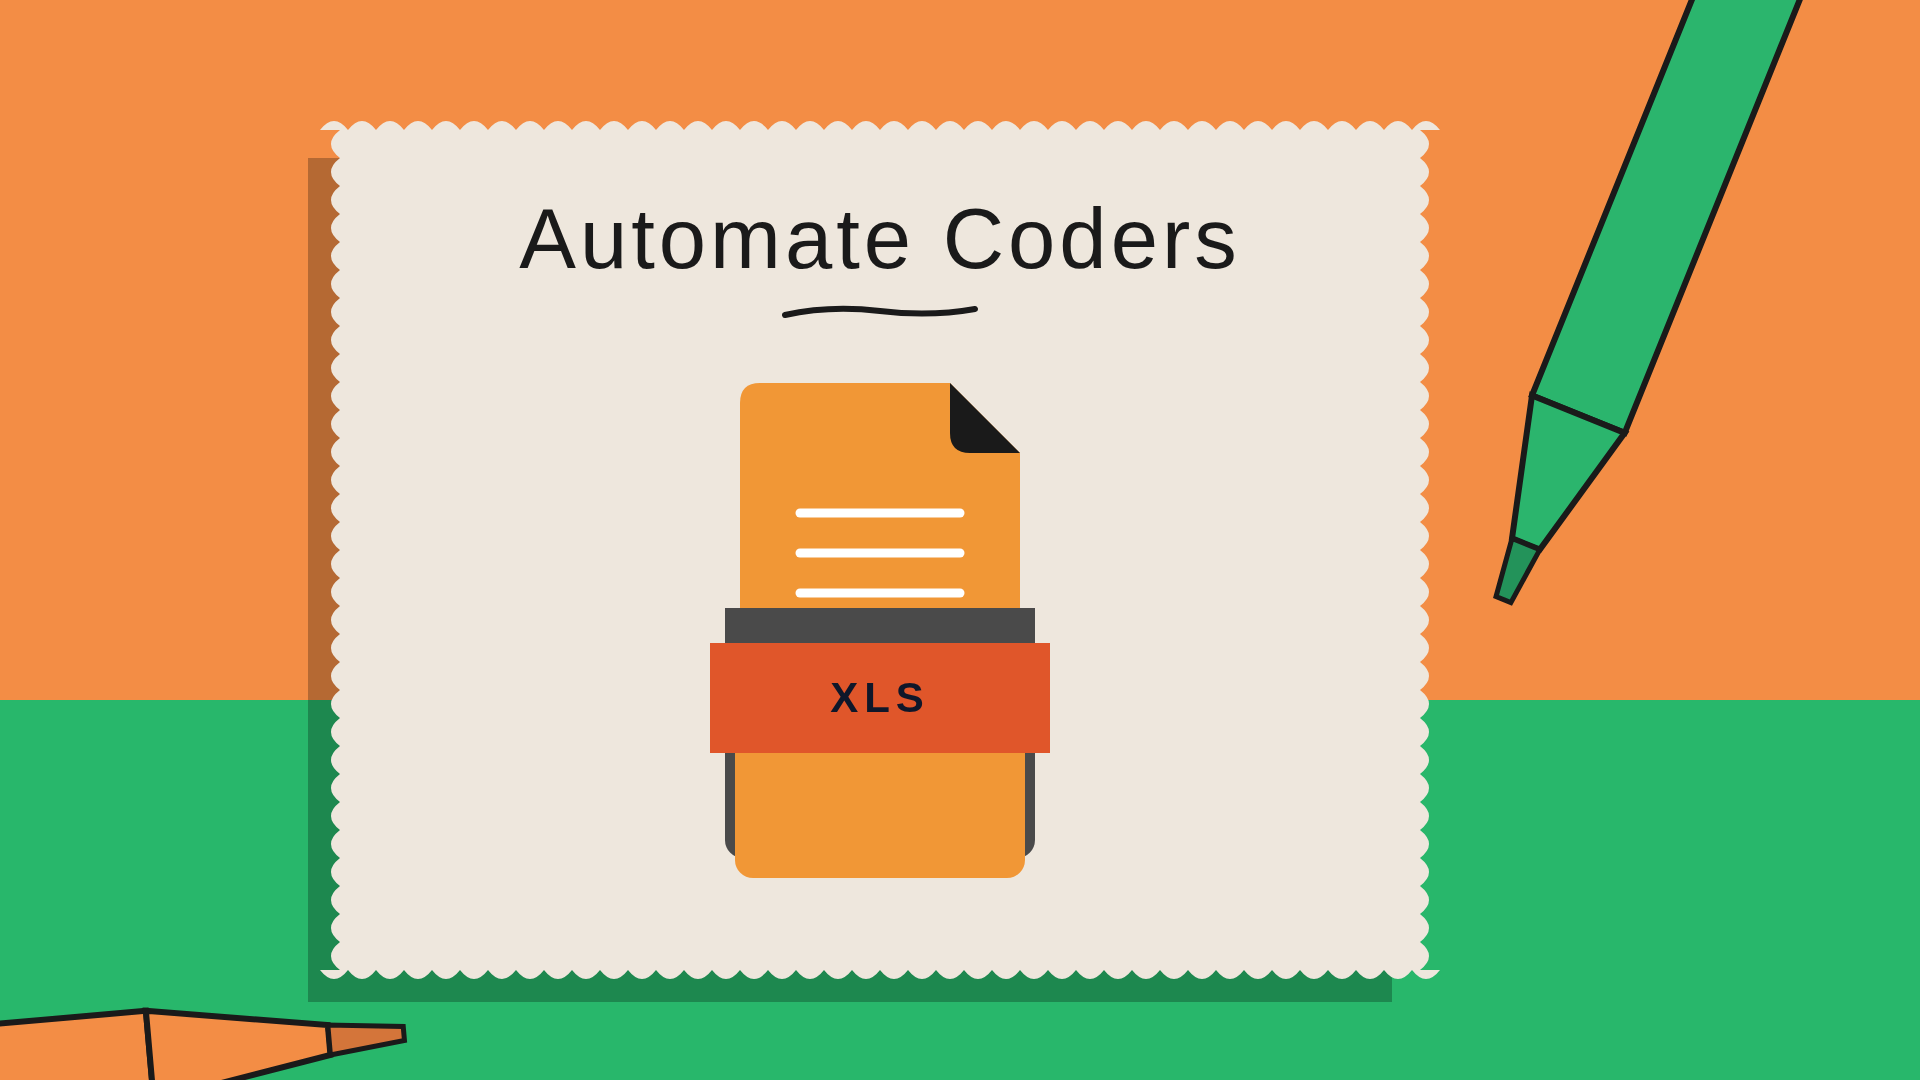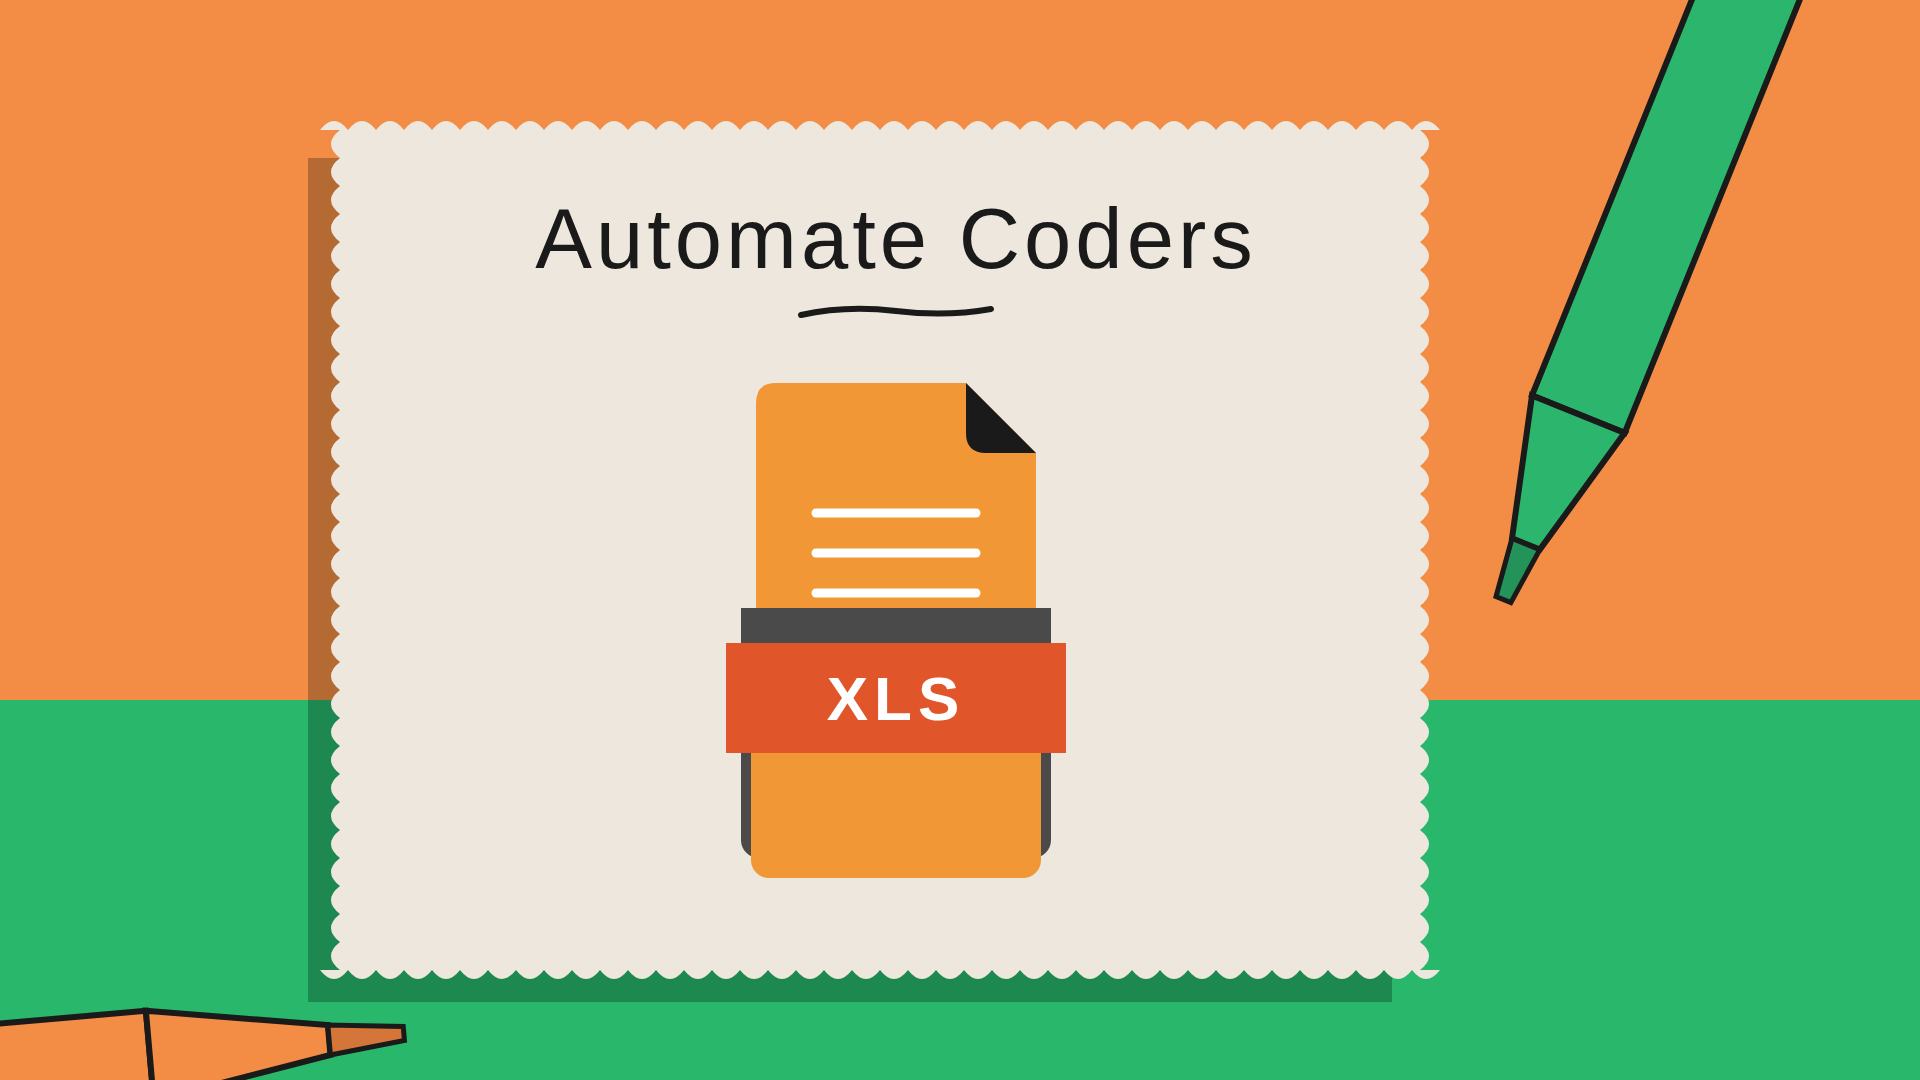--- a/index.html
+++ b/index.html
@@ -52,21 +52,21 @@
     }
     
     .stamp-svg {
       width: 100%;
       height: 100%;
     }
     
     .card-content {
       position: absolute;
       top: 110px;
-      left: 336px;
+      left: 320px;
       width: 1120px;
       height: 880px;
       display: flex;
       flex-direction: column;
       align-items: center;
       padding-top: 80px;
     }
     
     .title {
       font-size: 85px;
@@ -123,23 +123,23 @@
       left: 20px;
       width: 340px;
       height: 110px;
       background: #E0562A;
       display: flex;
       align-items: center;
       justify-content: center;
     }
     
     .file-band-text {
-      font-size: 62px;
+      font-size: 42px;
       font-weight: 600;
-      color: #ffffff;
+      color: #0f172a;
       letter-spacing: 6px;
       font-family: Arial, sans-serif;
     }
     
     .pen-green-container {
       position: absolute;
       top: -100px;
       right: -200px;
       width: 600px;
       height: 900px;

